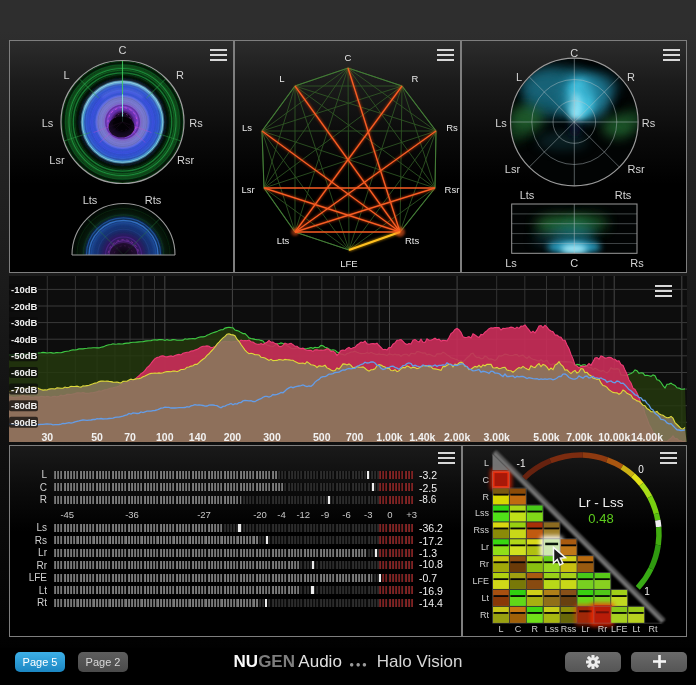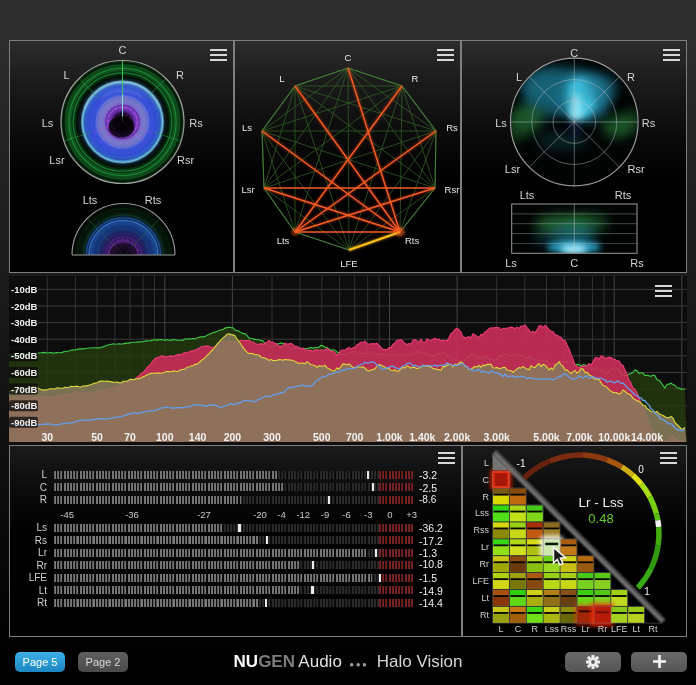--- a/index.html
+++ b/index.html
@@ -488,27 +488,27 @@
 <div style="position:absolute;left:44px;top:115px;width:324.5px;height:8px;background:repeating-linear-gradient(90deg,#202020 0px,#2a2a2a 1px,#2e2e2e 2.1px,#0a0a0a 2.1px,#0a0a0a 3.2px)"></div>
 <div style="position:absolute;left:44px;top:115px;width:246px;height:8px;background:repeating-linear-gradient(90deg,#565656 0px,#757575 1px,#7e7e7e 2.1px,#0a0a0a 2.1px,#0a0a0a 3.2px)"></div>
 <div style="position:absolute;left:368.5px;top:115px;width:34.5px;height:8px;background:repeating-linear-gradient(90deg,#571515 0px,#7a2222 1px,#842525 2.1px,#0a0a0a 2.1px,#0a0a0a 3.2px)"></div>
 <div style="position:absolute;left:302.0px;top:115px;width:2.3px;height:8px;background:#ececec"></div>
 <div style="position:absolute;left:409px;top:112px;font-size:10.5px;color:#f0f0f0">-10.8</div>
 <div style="position:absolute;right:416px;top:126.0px;font-size:10px;color:#d0d0d0">LFE</div>
 <div style="position:absolute;left:44px;top:127.5px;width:324.5px;height:8px;background:repeating-linear-gradient(90deg,#202020 0px,#2a2a2a 1px,#2e2e2e 2.1px,#0a0a0a 2.1px,#0a0a0a 3.2px)"></div>
 <div style="position:absolute;left:44px;top:127.5px;width:318px;height:8px;background:repeating-linear-gradient(90deg,#565656 0px,#757575 1px,#7e7e7e 2.1px,#0a0a0a 2.1px,#0a0a0a 3.2px)"></div>
 <div style="position:absolute;left:368.5px;top:127.5px;width:34.5px;height:8px;background:repeating-linear-gradient(90deg,#571515 0px,#7a2222 1px,#842525 2.1px,#0a0a0a 2.1px,#0a0a0a 3.2px)"></div>
 <div style="position:absolute;left:369.2px;top:127.5px;width:2.3px;height:8px;background:#ececec"></div>
-<div style="position:absolute;left:409px;top:126.0px;font-size:10.5px;color:#f0f0f0">-1.5</div>
+<div style="position:absolute;left:409px;top:126.0px;font-size:10.5px;color:#f0f0f0">-0.7</div>
 <div style="position:absolute;right:416px;top:138.5px;font-size:10px;color:#d0d0d0">Lt</div>
 <div style="position:absolute;left:44px;top:140px;width:324.5px;height:8px;background:repeating-linear-gradient(90deg,#202020 0px,#2a2a2a 1px,#2e2e2e 2.1px,#0a0a0a 2.1px,#0a0a0a 3.2px)"></div>
 <div style="position:absolute;left:44px;top:140px;width:246px;height:8px;background:repeating-linear-gradient(90deg,#565656 0px,#757575 1px,#7e7e7e 2.1px,#0a0a0a 2.1px,#0a0a0a 3.2px)"></div>
 <div style="position:absolute;left:368.5px;top:140px;width:34.5px;height:8px;background:repeating-linear-gradient(90deg,#571515 0px,#7a2222 1px,#842525 2.1px,#0a0a0a 2.1px,#0a0a0a 3.2px)"></div>
 <div style="position:absolute;left:301.3px;top:140px;width:2.3px;height:8px;background:#ececec"></div>
-<div style="position:absolute;left:409px;top:138.5px;font-size:10.5px;color:#f0f0f0">-14.9</div>
+<div style="position:absolute;left:409px;top:138.5px;font-size:10.5px;color:#f0f0f0">-16.9</div>
 <div style="position:absolute;right:416px;top:151.0px;font-size:10px;color:#d0d0d0">Rt</div>
 <div style="position:absolute;left:44px;top:152.5px;width:324.5px;height:8px;background:repeating-linear-gradient(90deg,#202020 0px,#2a2a2a 1px,#2e2e2e 2.1px,#0a0a0a 2.1px,#0a0a0a 3.2px)"></div>
 <div style="position:absolute;left:44px;top:152.5px;width:204px;height:8px;background:repeating-linear-gradient(90deg,#565656 0px,#757575 1px,#7e7e7e 2.1px,#0a0a0a 2.1px,#0a0a0a 3.2px)"></div>
 <div style="position:absolute;left:368.5px;top:152.5px;width:34.5px;height:8px;background:repeating-linear-gradient(90deg,#571515 0px,#7a2222 1px,#842525 2.1px,#0a0a0a 2.1px,#0a0a0a 3.2px)"></div>
 <div style="position:absolute;left:255.1px;top:152.5px;width:2.3px;height:8px;background:#ececec"></div>
 <div style="position:absolute;left:409px;top:151.0px;font-size:10.5px;color:#f0f0f0">-14.4</div>
 </div>
 <div style="position:absolute;left:428px;top:6px;width:17px;height:13px">
         <div style="height:2.2px;background:#d8d8d8;margin-bottom:2.6px"></div>
         <div style="height:2.2px;background:#d8d8d8;margin-bottom:2.6px"></div>

